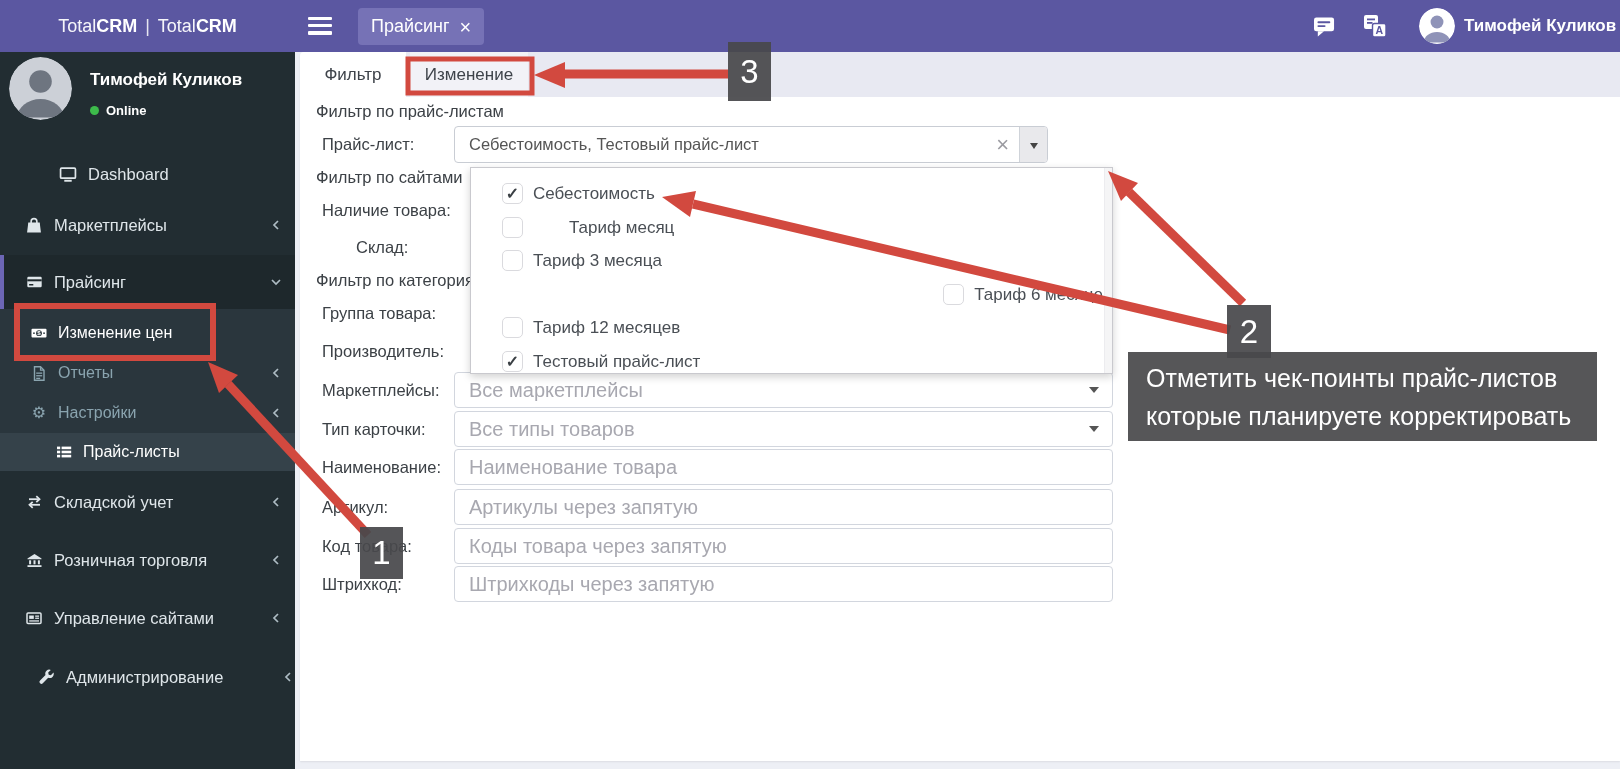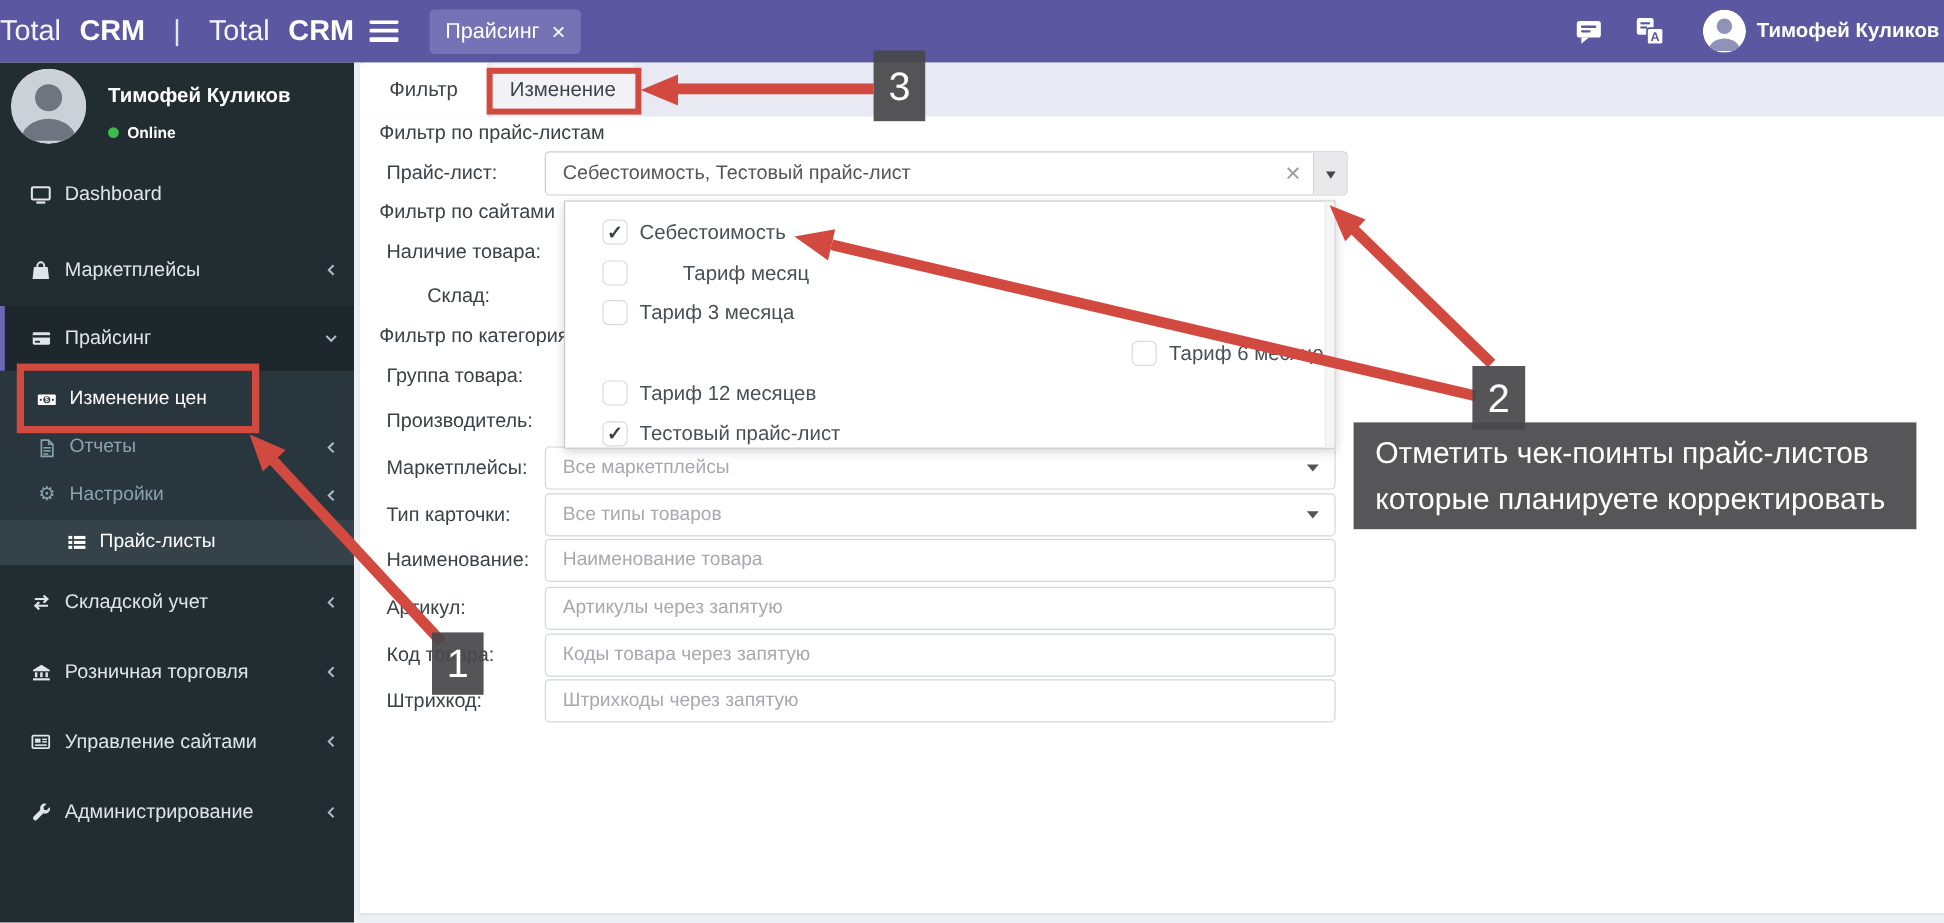--- a/index.html
+++ b/index.html
@@ -1,21 +1,21 @@
 <!DOCTYPE html>
 <html><head>
 <meta charset="utf-8">
 <style>
   html,body{margin:0;padding:0;background:#fff;}
   .stage{position:relative;width:1620px;height:769px;overflow:hidden;
          font-family:"Liberation Sans",sans-serif;background:#edeff5;}
   
   .topbar{position:absolute;left:0;top:0;width:1620px;height:52px;background:#5b57a1;z-index:5;}
   .logo{position:absolute;left:0;top:0;width:295px;height:52px;display:flex;align-items:center;
-        justify-content:space-between;color:#fff;font-size:24px;white-space:nowrap;}
+        justify-content:center;color:#fff;font-size:18px;white-space:nowrap;}
   .lt{font-weight:300;opacity:.95}.lb{font-weight:700}.lsep{margin:0 8px;font-weight:300;opacity:.85}
   .hamburger{position:absolute;left:308px;top:17px;width:24px;cursor:pointer;}
   .hamburger i{display:block;height:3.2px;background:#fff;border-radius:1px;margin-bottom:4px;}
   .navtab{position:absolute;left:358px;top:8px;height:37px;background:#7order4px;background:#7672b6;
           border-radius:4px;color:#fff;display:flex;align-items:center;padding:0 13px;font-size:18px;cursor:pointer;}
   .tabx{margin-left:10px;font-size:20px;line-height:1;cursor:pointer;}
   .tb-ico{position:absolute;cursor:pointer;}
   .tb-user{position:absolute;left:1464px;top:0;height:52px;display:flex;align-items:center;
            color:#fff;font-size:17px;font-weight:600;}
   .tb-avatar{position:absolute;left:1419px;top:8px;width:36px;height:36px;border-radius:50%;overflow:hidden;}
@@ -45,24 +45,24 @@
         border-radius:4px 0 0 0;box-shadow:0 1px 2px rgba(0,0,0,.08);}
   .tabstrip{position:absolute;left:0;top:0;width:1320px;height:45px;background:#e8e9f2;border-radius:4px 0 0 0;}
   .tab{position:absolute;top:0;height:45px;display:flex;align-items:center;justify-content:center;
        font-size:17px;color:#3e434a;cursor:pointer;}
   .tab.t1{left:0;width:106px;background:#fff;border-radius:4px 0 0 0;}
   .tab.t2{left:110px;width:118px;background:#f2f2f7;}
   .sechead{position:absolute;left:16px;height:20px;line-height:20px;font-size:16.5px;color:#3c4146;white-space:nowrap;}
   .flabel{position:absolute;left:22px;height:20px;line-height:20px;font-size:16.5px;color:#3c4146;white-space:nowrap;}
   .inp{position:absolute;left:154px;width:659px;height:36px;border:1px solid #d2d6de;border-radius:4px;
        background:#fff;box-sizing:border-box;font-family:"Liberation Sans",sans-serif;
-       font-size:16px;color:#555;padding:0 14px;outline:none;}
+       font-size:20px;color:#555;padding:0 14px;outline:none;}
   .inp::placeholder{color:#a8a8b0;opacity:1;}
   .caret{position:absolute;left:789px;width:0;height:0;border:5px solid transparent;border-top:6px solid #555;}
-  .combo{position:absolute;left:154px;top:74px;width:669px;height:37px;border:1px solid #c9cdd4;
+  .combo{position:absolute;left:154px;top:74px;width:594px;height:37px;border:1px solid #c9cdd4;
          border-radius:4px;background:#fff;box-sizing:border-box;display:flex;align-items:center;}
   .combo input{flex:1;border:none;outline:none;background:transparent;font-family:"Liberation Sans",sans-serif;
                font-size:16.5px;color:#555;padding:0 0 0 14px;min-width:0;}
   .combo .clear{color:#9b9ba1;font-size:22px;line-height:1;margin:0 10px;cursor:pointer;}
   .combo .ddbtn{width:27px;align-self:stretch;background:#e9e9ec;border-left:1px solid #cfd3d9;
                 border-radius:0 3px 3px 0;display:flex;align-items:center;justify-content:center;cursor:pointer;}
   .combo .ddbtn b{width:0;height:0;border:4.5px solid transparent;border-top:6px solid #444;margin-top:6px;}
   .panel{position:absolute;left:170px;top:115px;width:643px;height:207px;background:#fff;
          border:1px solid #c9c9ce;box-shadow:0 3px 8px rgba(0,0,0,.18);z-index:10;box-sizing:border-box;}
   .panel::after{content:"";position:absolute;right:0;top:0;bottom:0;width:7px;background:#f5f5f6;border-left:1px solid #ececef;}
@@ -140,21 +140,21 @@
         </svg>
     </span>
     <div class="up-name">Тимофей Куликов</div>
     <div class="up-status">
       <span class="dot"></span>
       <span>Online</span>
     </div>
 
     <div class="submenu-bg"></div>
 
-    <div class="mi" style="top:88px;">
+    <div class="mi" style="top:100px;margin-left:34px;">
       <span class="ic">
           <svg width="20" height="17" viewBox="0 0 16 16">
             <rect x="1" y="2" width="14" height="9.5" rx="1" fill="none" stroke="currentColor" stroke-width="1.6"></rect>
             <rect x="4.5" y="13" width="7" height="1.8" fill="currentColor"></rect>
           </svg>
         </span>
       <span>Dashboard</span>
     </div>
 
     <div class="mi" style="top:151px;">
@@ -279,21 +279,21 @@
             <rect x="9.2" y="7.6" width="3.8" height="1.3" fill="currentColor"></rect>
             <rect x="3.2" y="10.3" width="9.8" height="1.3" fill="currentColor"></rect>
           </svg>
         </span>
       <span>Управление сайтами</span>
       <span class="ch"><svg width="14" height="16" viewBox="0 0 12 16">
             <polyline points="8,4 4,8 8,12" fill="none" stroke="currentColor" stroke-width="1.7"></polyline>
           </svg></span>
     </div>
 
-    <div class="mi" style="top:603px;">
+    <div class="mi" style="top:603px;margin-left:12px;">
       <span class="ic">
           <svg width="17" height="16" viewBox="0 0 16 16">
             <path d="M15 3.6 a4.1 4.1 0 0 1 -5.3 5.2 L4.3 14.2 a1.9 1.9 0 1 1 -2.7 -2.7 L7 6.1 A4.1 4.1 0 0 1 12.3 0.9 L9.7 3.5 l0.5 2.2 2.2 0.5 2.6 -2.6 z" fill="currentColor"></path>
           </svg>
         </span>
       <span>Администрирование</span>
       <span class="ch"><svg width="14" height="16" viewBox="0 0 12 16">
             <polyline points="8,4 4,8 8,12" fill="none" stroke="currentColor" stroke-width="1.7"></polyline>
           </svg></span>
     </div>

